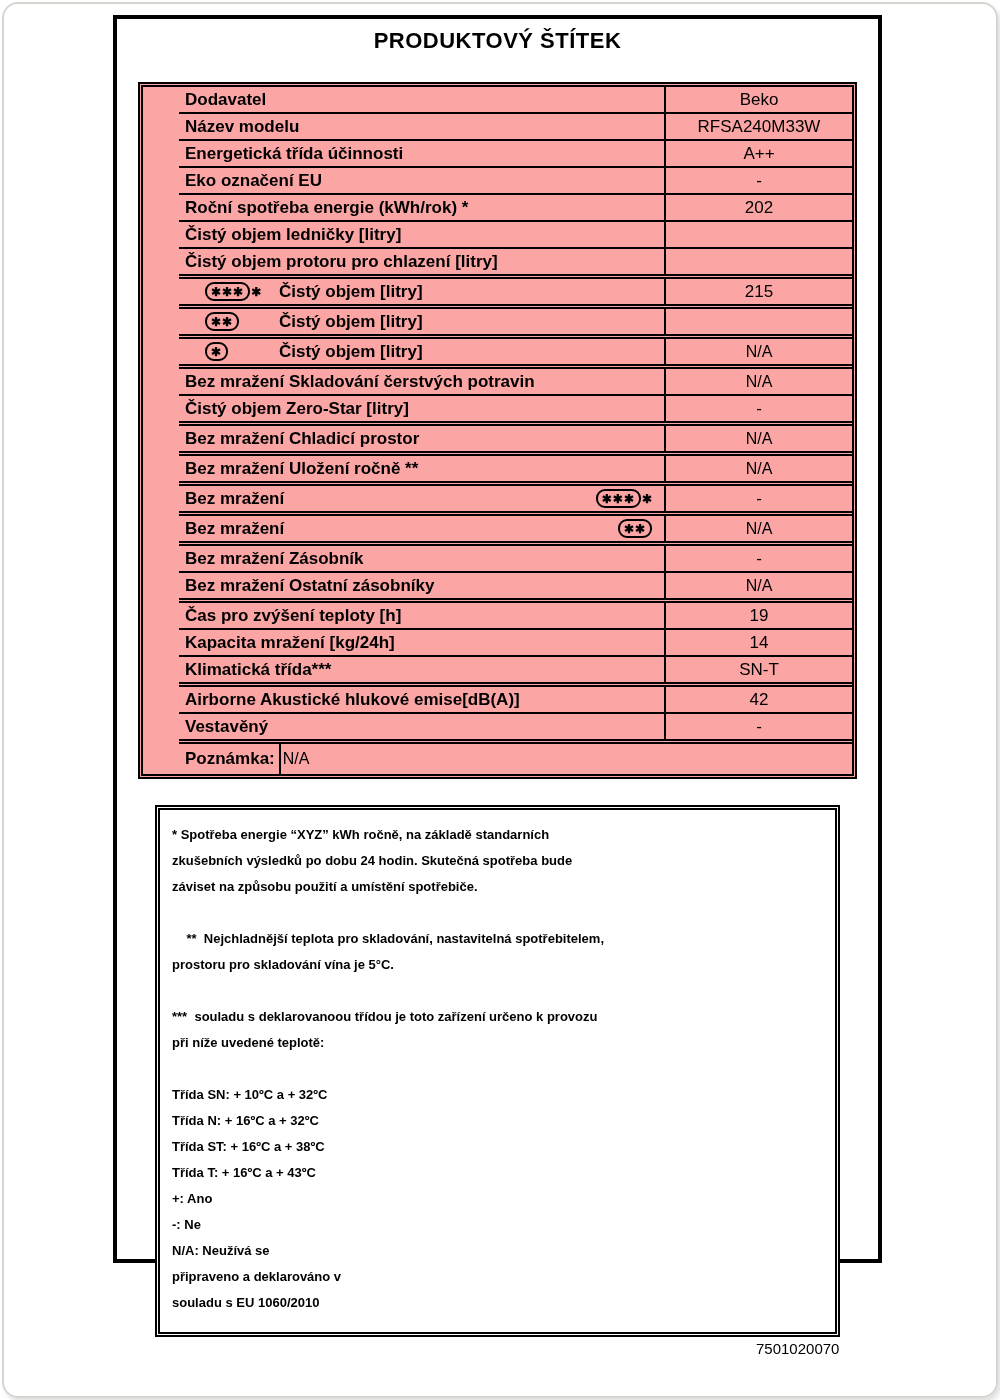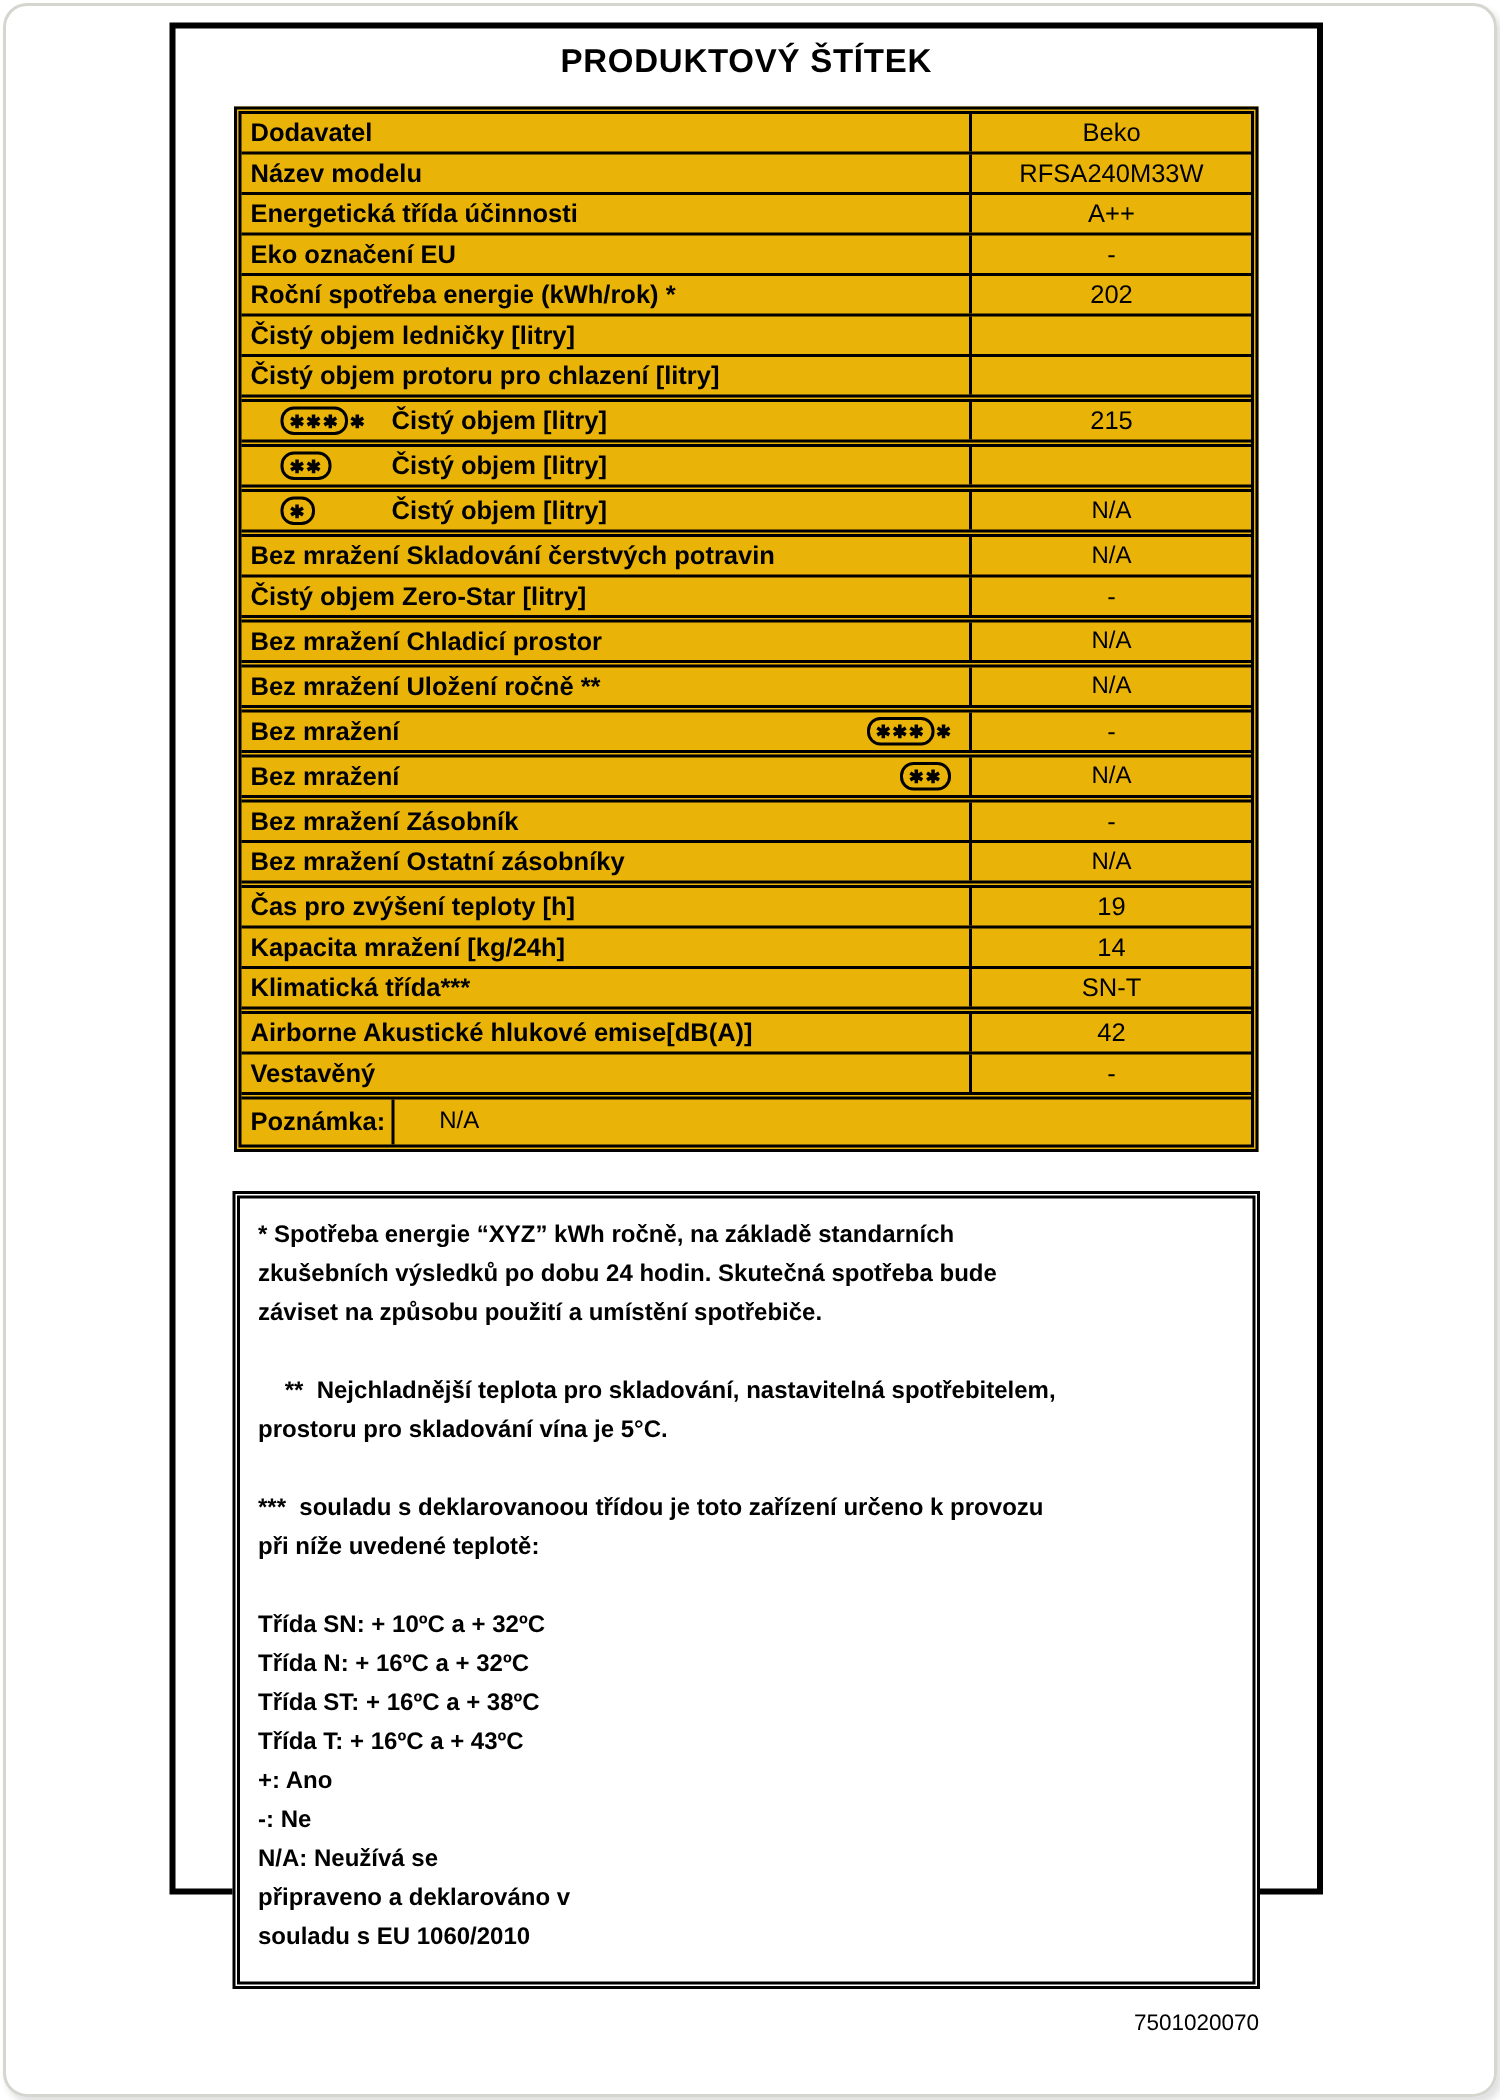--- a/index.html
+++ b/index.html
@@ -14,22 +14,22 @@
   }
   .outer-box{
     position:absolute;left:113px;top:15px;width:761px;height:1240px;
     border:4px solid #000;background:#fff;
   }
   .doc-title{
     text-align:center;font-weight:bold;font-size:22px;letter-spacing:0.5px;
     margin-top:9px;
   }
   .ptable{
-    margin:17px auto 0 auto;width:673px;
-    border:5px double #000;background:#eab308;
+    margin:28px auto 0 auto;width:673px;
+    border:5px double #000;background:#fca5a5;padding-left:36px;
   }
   .trow{display:flex;align-items:stretch;min-height:25px;}
   .trow.sep-single{border-top:2px solid #000;}
   .trow.sep-double{border-top:5px double #000;}
   .tcell-label{
     flex:1;display:flex;align-items:center;padding:1px 4px 1px 6px;
     border-right:2px solid #000;font-weight:bold;font-size:17px;white-space:nowrap;
   }
   .tcell-label .lbl-text{white-space:nowrap;}
   .tcell-value{
@@ -39,37 +39,37 @@
   .tcell-value.na{font-weight:normal;font-size:16px;}
   .indent .icon-area{margin-left:20px;width:74px;display:inline-flex;align-items:center;}
   .star-icon{display:inline-flex;align-items:center;}
   .star-pill{
     display:inline-flex;align-items:center;justify-content:center;
     border:2px solid #000;border-radius:9px;padding:0 4px;height:15px;
     font-size:12px;font-weight:bold;letter-spacing:1px;line-height:1;
   }
   .star-outer{font-size:12px;font-weight:bold;line-height:1;margin-left:1px;}
   .icon-right{margin-left:auto;margin-right:8px;}
-  .note-row{position:relative;min-height:30px;gap:28px;}
+  .note-row{position:relative;min-height:30px;}
   .note-row .mini-div{
     position:absolute;left:100px;top:0;bottom:0;width:2px;background:#000;
   }
   .note-row .note-lbl{
     font-weight:bold;font-size:17px;display:flex;align-items:center;
     padding-left:6px;position:relative;z-index:1;
   }
   .note-row .note-val{
     font-weight:normal;font-size:16px;display:flex;align-items:center;margin-left:8px;
   }
   .notes-box{
     margin:26px auto 0 auto;width:685px;box-sizing:border-box;
     border:5px double #000;padding:12px 14px 16px 12px;background:#fff;
   }
   .note-line{
-    font-weight:bold;font-size:16px;line-height:26px;white-space:pre-wrap;
+    font-weight:bold;font-size:13px;line-height:26px;white-space:pre-wrap;
     min-height:26px;
   }
   .footer-code{
     position:absolute;left:756px;top:1340px;font-weight:normal;font-size:15px;
   }
 </style>
 </head>
 <body>
 
 <div class="page-edge"></div>

